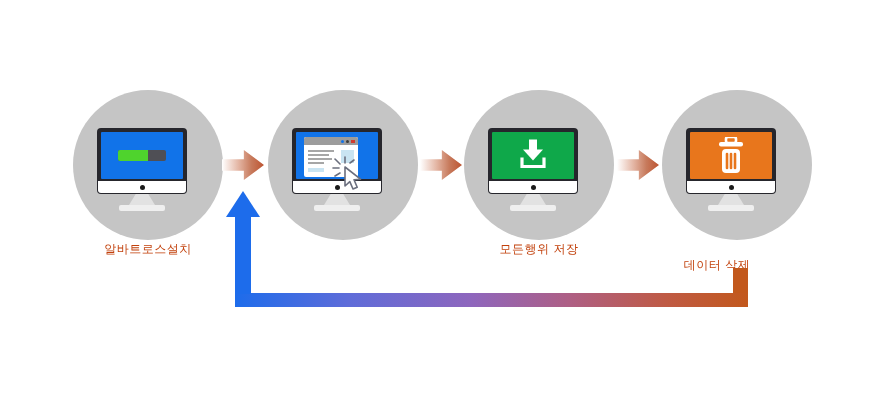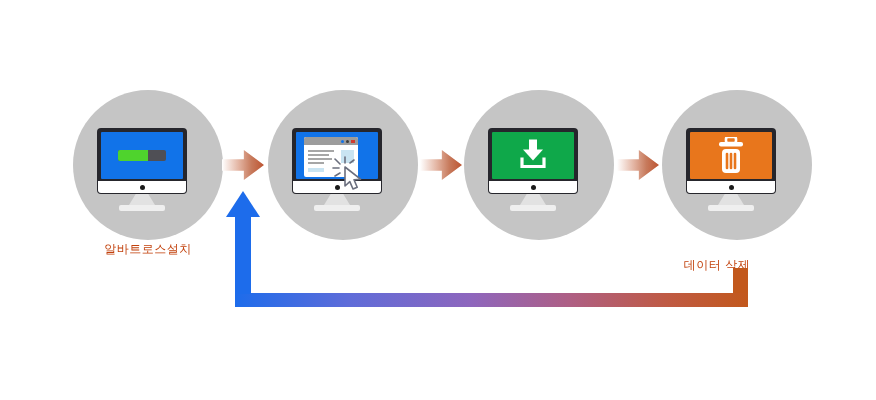--- a/index.html
+++ b/index.html
@@ -216,20 +216,21 @@
         <div class="mon-chin">
           <div class="mon-dot"></div>
         </div>
       </div>
       <div class="mon-neck"></div>
       <div class="mon-base"></div>
     </div>
   </div>
 
   <div class="step-label" style="left:18px;">알바트로스설치</div>
+  <div class="step-label" style="left:409px;">모든행위 저장</div>
   <div class="step-label" style="left:587px;margin-top:16px;">데이터 삭제</div>
 
   <div class="flow-arrow" style="left:222px;"></div>
   <div class="flow-arrow" style="left:420px;"></div>
   <div class="flow-arrow" style="left:617px;"></div>
 
   <div class="fb-rvert"></div>
   <div class="fb-hline"></div>
   <div class="fb-shaft"></div>
   <div class="fb-head"></div>

